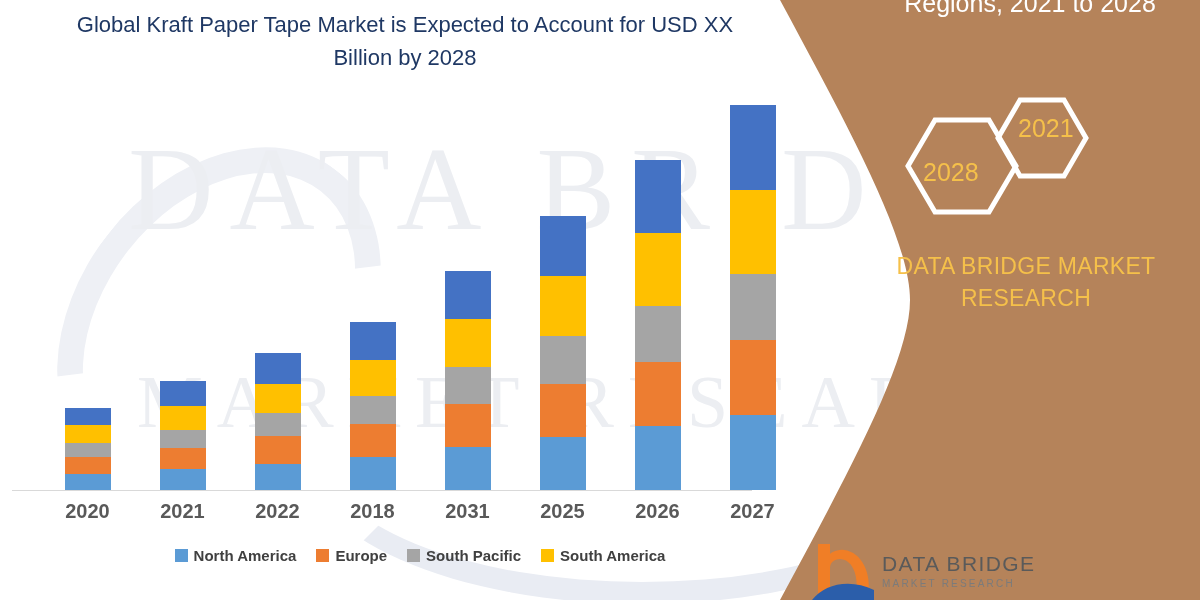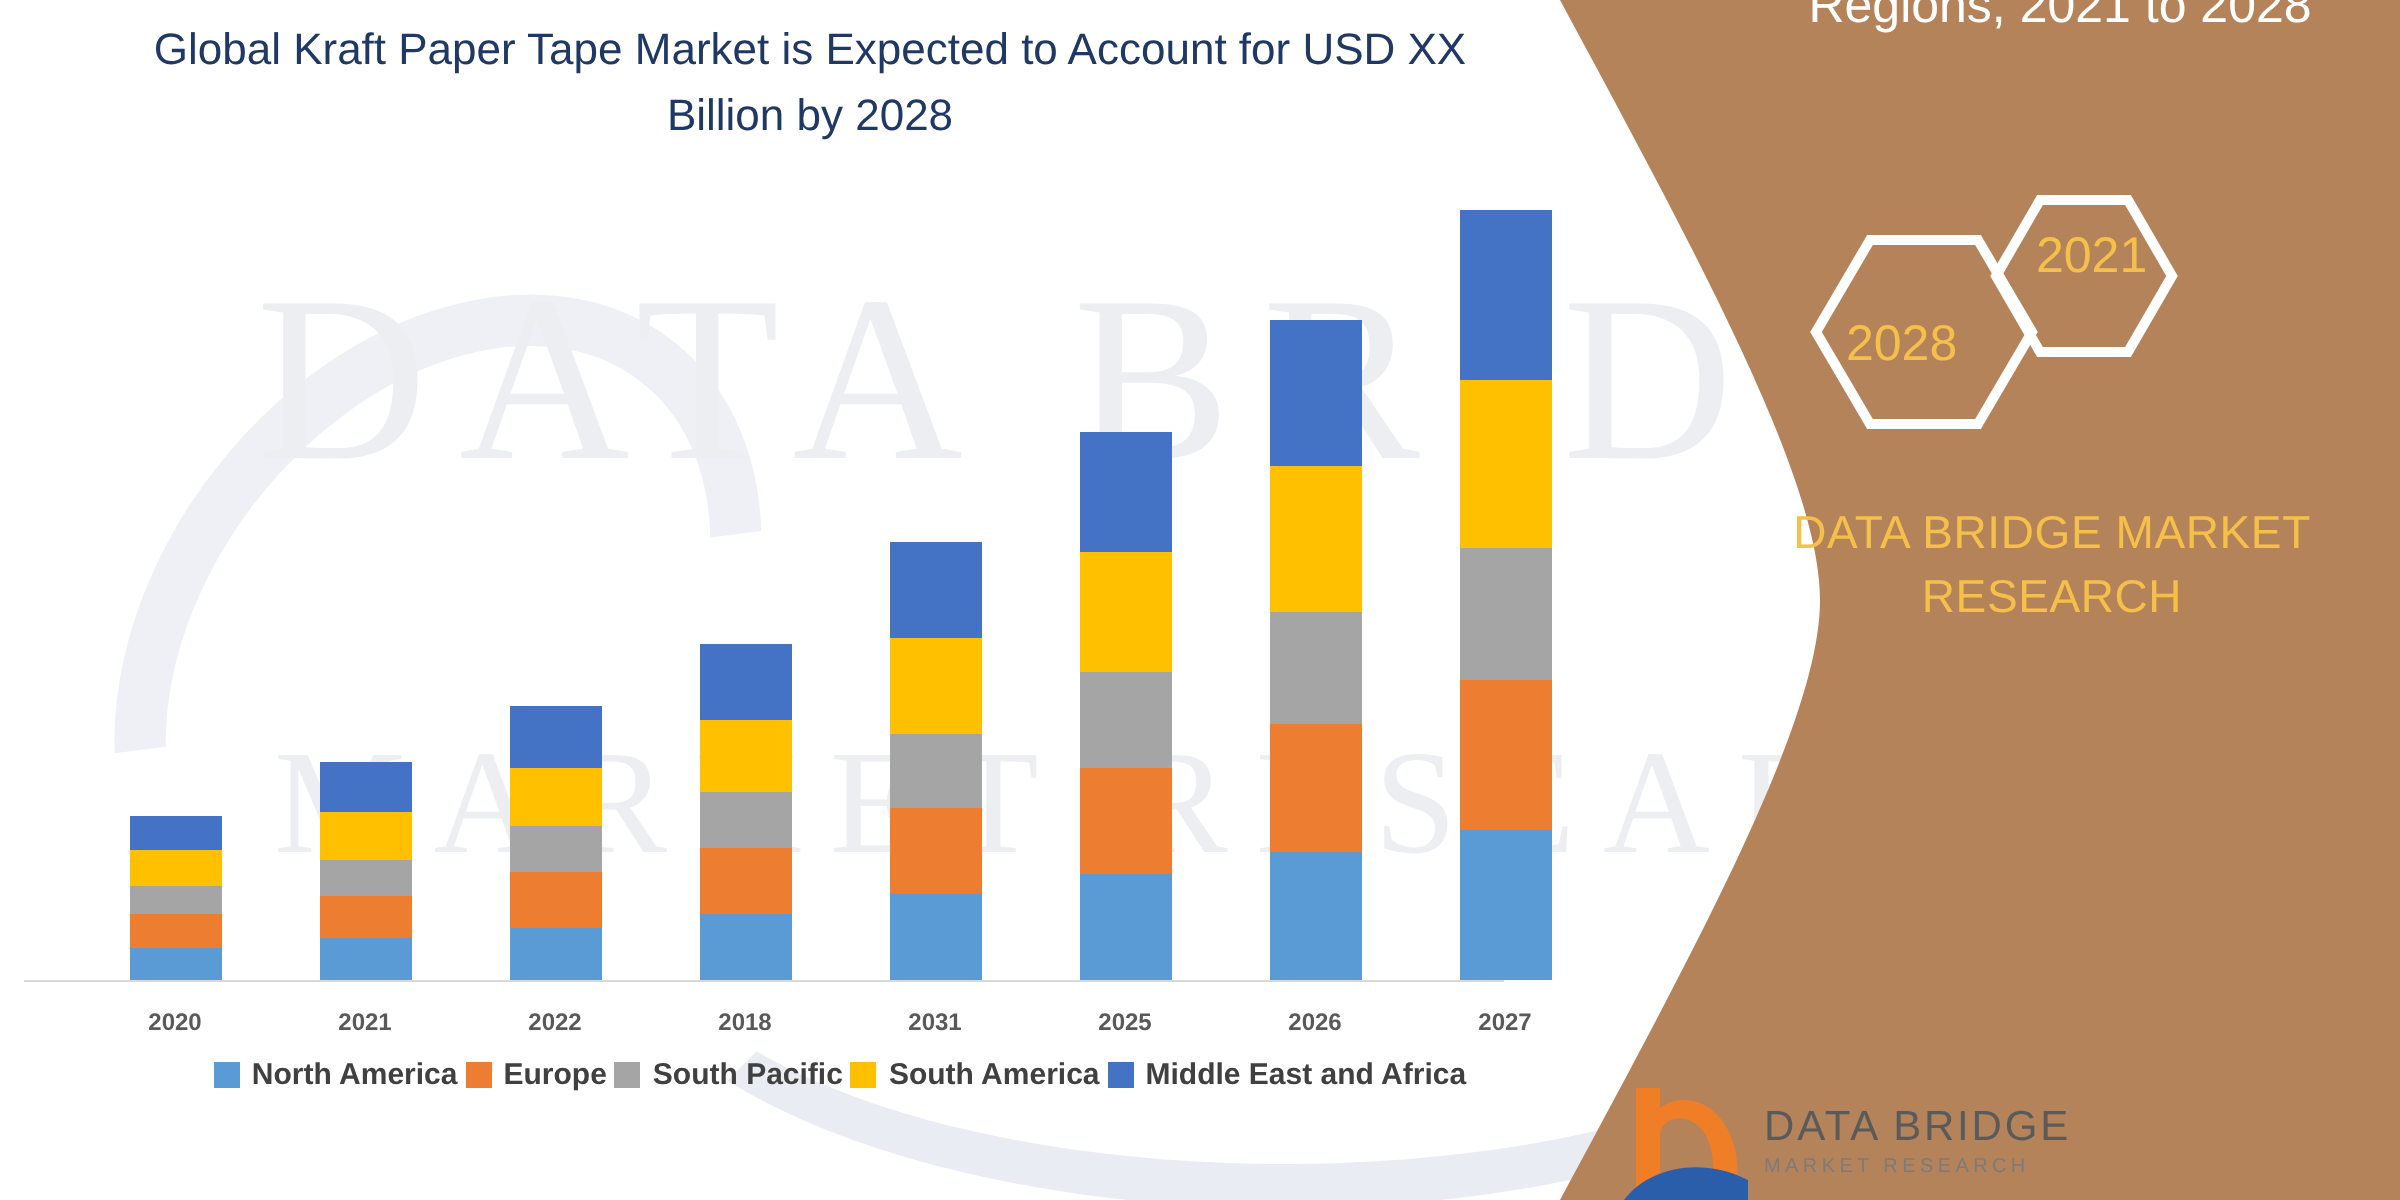--- a/index.html
+++ b/index.html
@@ -95,26 +95,26 @@
   .axis-line{
     position:absolute;left:12px;top:490px;width:740px;height:1px;
     background:#d9d9d9;z-index:3;
   }
   .xlabels{
     position:absolute;left:40px;top:498px;width:760px;height:26px;
     display:flex;z-index:3;
   }
   .xlabel{
     flex:1 1 0;text-align:center;color:#595959;
-    font-size:12px;font-weight:bold;line-height:26px;
+    font-size:20px;font-weight:bold;line-height:26px;
   }
 
   .legend{
-    position:absolute;left:40px;top:524px;width:760px;height:26px;
-    display:flex;align-items:center;justify-content:center;gap:4px;z-index:3;
+    position:absolute;left:40px;top:538px;width:760px;height:26px;
+    display:flex;align-items:flex-end;justify-content:center;gap:20px;z-index:3;
   }
   .legend-item{display:flex;align-items:center;gap:6px;}
   .legend-swatch{width:13px;height:13px;display:block;}
   .legend-label{color:#404040;font-size:15px;font-weight:bold;white-space:nowrap;}
 </style>
 </head>
 <body>
 
 <div id="infographic">
 
@@ -225,24 +225,20 @@
         <span class="legend-label">Europe</span>
       </div>
       <div class="legend-item">
         <span class="legend-swatch" style="background: rgb(165, 165, 165);"></span>
         <span class="legend-label">South Pacific</span>
       </div>
       <div class="legend-item">
         <span class="legend-swatch" style="background: rgb(255, 192, 0);"></span>
         <span class="legend-label">South America</span>
       </div>
-      <div class="legend-item">
-        <span class="legend-swatch" style="background: rgb(68, 114, 196);"></span>
-        <span class="legend-label">Middle East and Africa</span>
-      </div>
     </div>
 
   <div class="brand-panel"></div>
   <div class="brand-heading">Regions, 2021 to 2028</div>
 
   <div class="hex-wrap">
     <svg width="300" height="140" viewBox="0 0 300 140">
       <polygon points="30,70 57,24 111,24 138,70 111,116 57,116" fill="none" stroke="#ffffff" stroke-width="5"></polygon>
       <polygon points="120,42 142,4 186,4 208,42 186,80 142,80" fill="none" stroke="#ffffff" stroke-width="5"></polygon>
     </svg>

